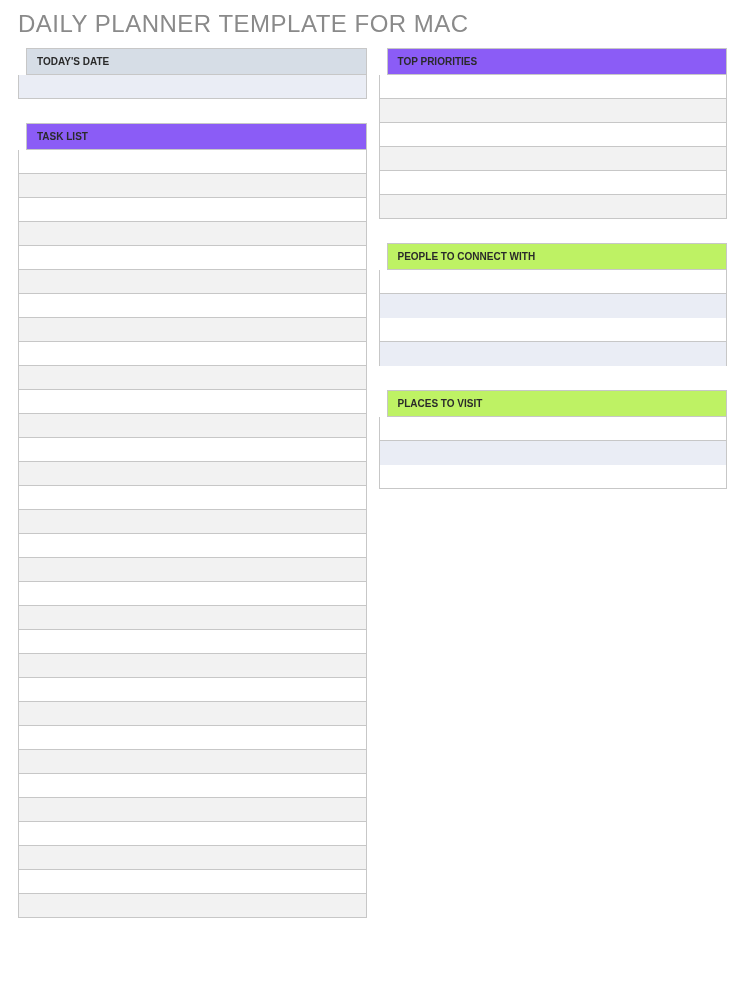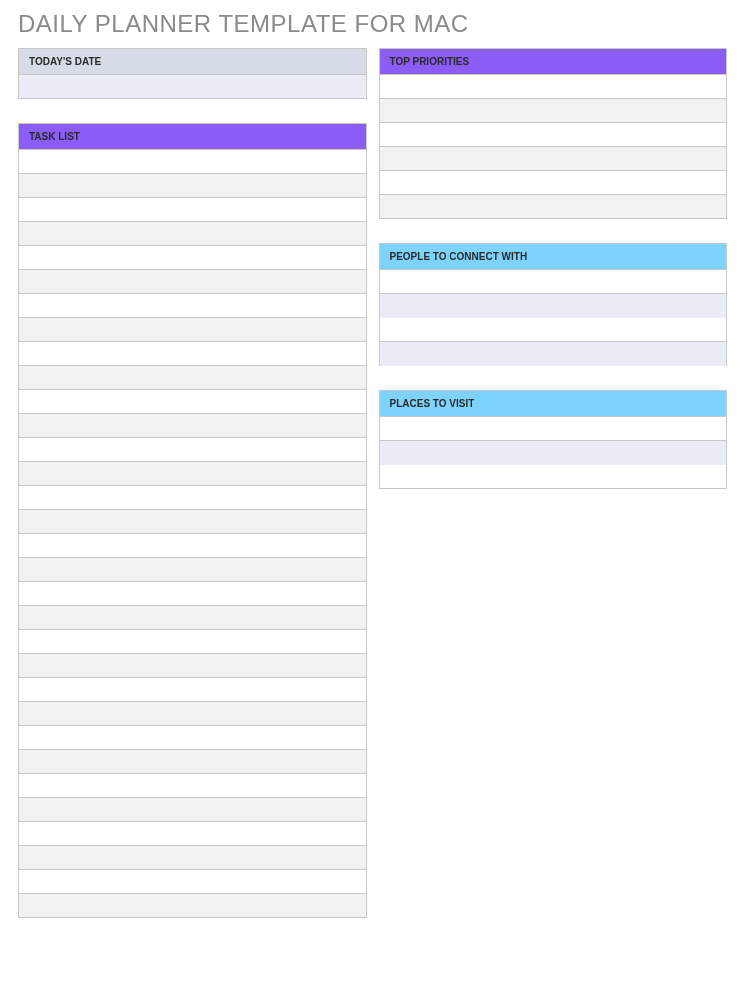--- a/index.html
+++ b/index.html
@@ -23,31 +23,32 @@
     gap: 12px;
   }
   .col { flex: 1; }
   .section { margin-bottom: 24px; }
   .section-header {
     font-size: 10px;
     font-weight: 700;
     color: #2a2a2a;
     padding: 7px 10px;
     border: 1px solid #c7c7c7;
+    margin-left: 8px;
   }
   .rows .row {
     height: 24px;
   }
   .row-white { background: #ffffff; }
   .row-gray  { background: #f2f2f2; }
   .row-blue  { background: #eaedf5; }
   
   .hdr-lightblue { background: #d6dde6; }
   .hdr-gray      { background: #8b5cf6; }
-  .hdr-steel     { background: #7dd3fc; }
+  .hdr-steel     { background: #bef264; }
 
   
   .rows.boxed .row {
     border: 1px solid #c7c7c7;
     border-top: none;
   }
   
   .rows.alt .row { border-left:1px solid #c7c7c7; border-right:1px solid #c7c7c7; }
   .rows.alt .row.row-white { border-bottom:1px solid #c7c7c7; }
   .rows.alt .row.row-gray  { border-bottom:1px solid #c7c7c7; }

